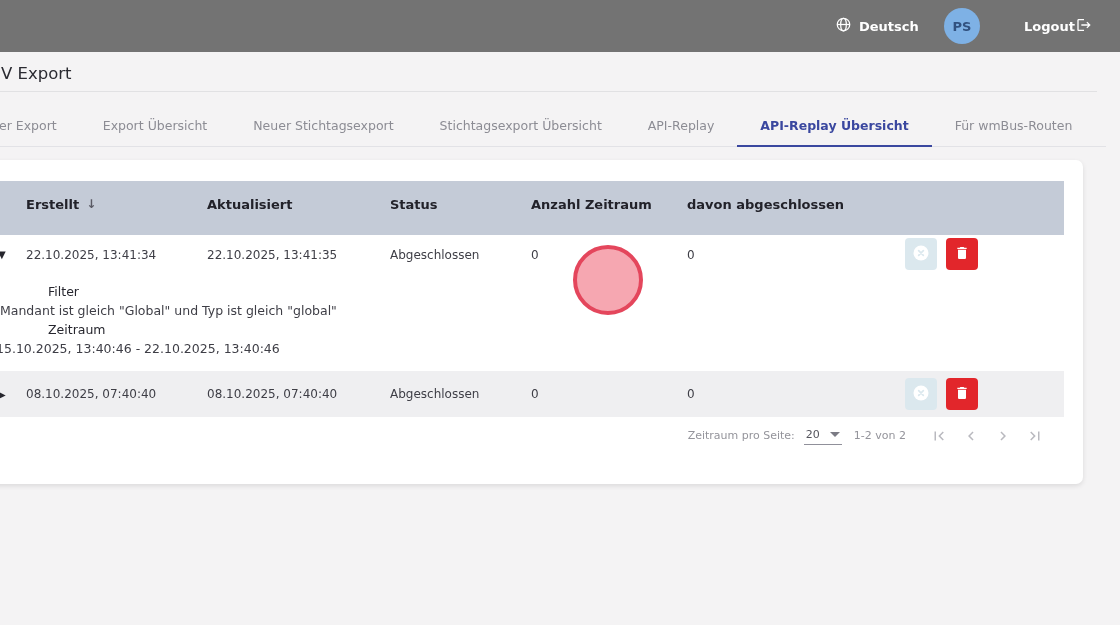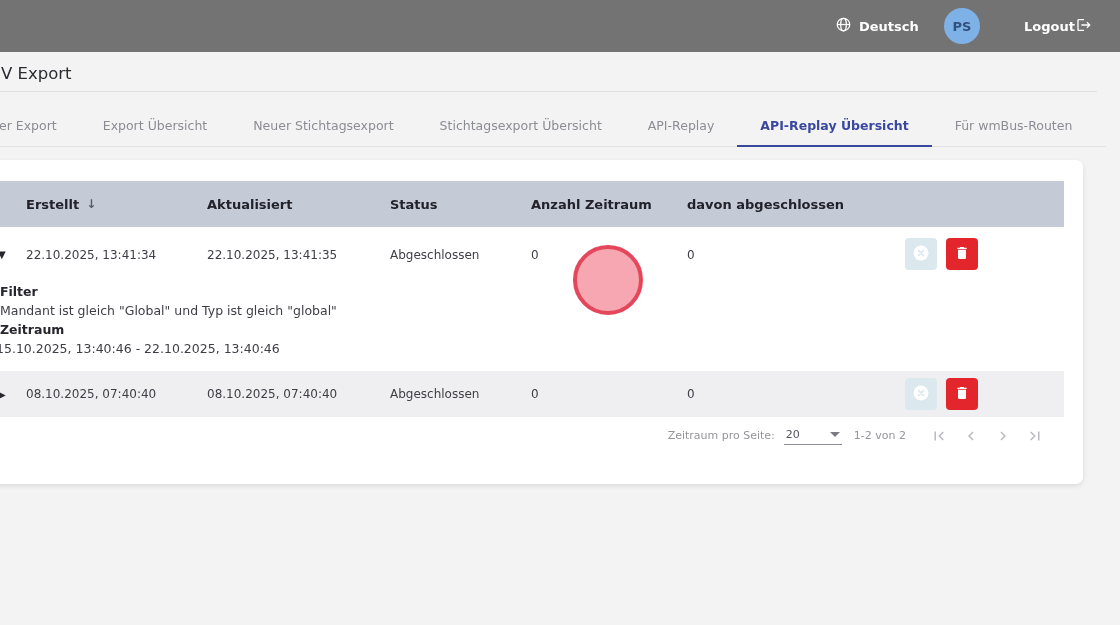--- a/index.html
+++ b/index.html
@@ -24,21 +24,21 @@
   .tabbar { position:absolute; left:-24px; top:104px; width:1130px; height:43px;
             display:flex; align-items:stretch; border-bottom:1px solid #e2e2e6; }
   .tab { padding:0 23px; display:flex; align-items:center; font-size:12.5px; color:#8c8c94;
          cursor:pointer; position:relative; white-space:nowrap; }
   .tab.active { color:#3a479f; font-weight:bold; }
   .tab.active::after { content:""; position:absolute; left:0; right:0; bottom:-1px; height:2px; background:#3a479f; }
 
   
   .card { position:absolute; left:-20px; top:160px; width:1103px; height:324px; background:#fff;
           border-radius:7px; box-shadow:0 2px 5px rgba(0,0,0,0.10); }
-  .thead { position:absolute; left:20px; top:21px; width:1064px; height:46px; background:#c4cbd7; }
+  .thead { position:absolute; left:20px; top:21px; width:1064px; height:54px; background:#c4cbd7; }
   .thead .cell { position:absolute; top:0; height:46px; display:flex; align-items:center;
                  font-size:13px; font-weight:bold; color:#22222a; }
   .cell.c-erstellt { left:26px; } .cell.c-aktualisiert { left:207px; } .cell.c-status { left:390px; }
   .cell.c-anzahl { left:531px; } .cell.c-davon { left:687px; }
   .sort-arrow { font-size:12px; color:#5a5a64; margin-left:7px; }
 
   .trow { position:absolute; left:20px; width:1064px; }
   .row1 { top:67px; height:55px; }
   .row2 { top:211px; height:46px; background:#efeff1; }
   .trow .cell { position:absolute; top:0; height:100%; display:flex; align-items:center;
@@ -46,28 +46,28 @@
   .expander { position:absolute; left:-2px; top:0; height:100%; width:16px; display:flex;
               align-items:center; font-size:10px; color:#26262e; cursor:pointer; }
   .btn { position:absolute; width:32px; height:32px; border:none; border-radius:4px;
          display:flex; align-items:center; justify-content:center; cursor:pointer; }
   .btn-cancel { left:905px; background:#dbe8ee; }
   .btn-delete { left:946px; background:#e2262b; }
   .row1 .btn { top:11px; } .row2 .btn { top:7px; }
 
   .details { position:absolute; left:20px; top:122px; width:600px; font-size:12.5px;
              line-height:19px; color:#3e3e46; }
-  .details .lbl { font-weight:bold; color:#26262e; }
+  .details .lbl { font-weight:normal; color:#26262e;padding-left:48px; }
   .details .zv { margin-left:-4px; }
 
   
   .paginator { position:absolute; right:35px; top:262px; display:flex; align-items:center;
                font-size:11px; color:#94949b; }
   .pp-label { margin-right:9px; }
-  .pp-select { display:flex; align-items:center; gap:30px; border-bottom:1px solid #90909a;
+  .pp-select { display:flex; align-items:center; gap:10px; border-bottom:1px solid #90909a;
                padding:2px 2px 3px 2px; color:#54545c; cursor:pointer; margin-right:12px; }
   .pp-caret { width:0; height:0; border-left:5px solid transparent; border-right:5px solid transparent;
               border-top:5px solid #7b7b84; }
   .pp-range { margin-right:14px; }
   .nav-btn { width:27px; height:27px; border:none; background:transparent; display:flex;
              align-items:center; justify-content:center; margin-left:5px; cursor:default; }
   .nav-btn svg { fill:#b9b9bf; }
 
   
   .click-circle { position:absolute; left:573px; top:245px; width:70px; height:70px; border-radius:50%;

